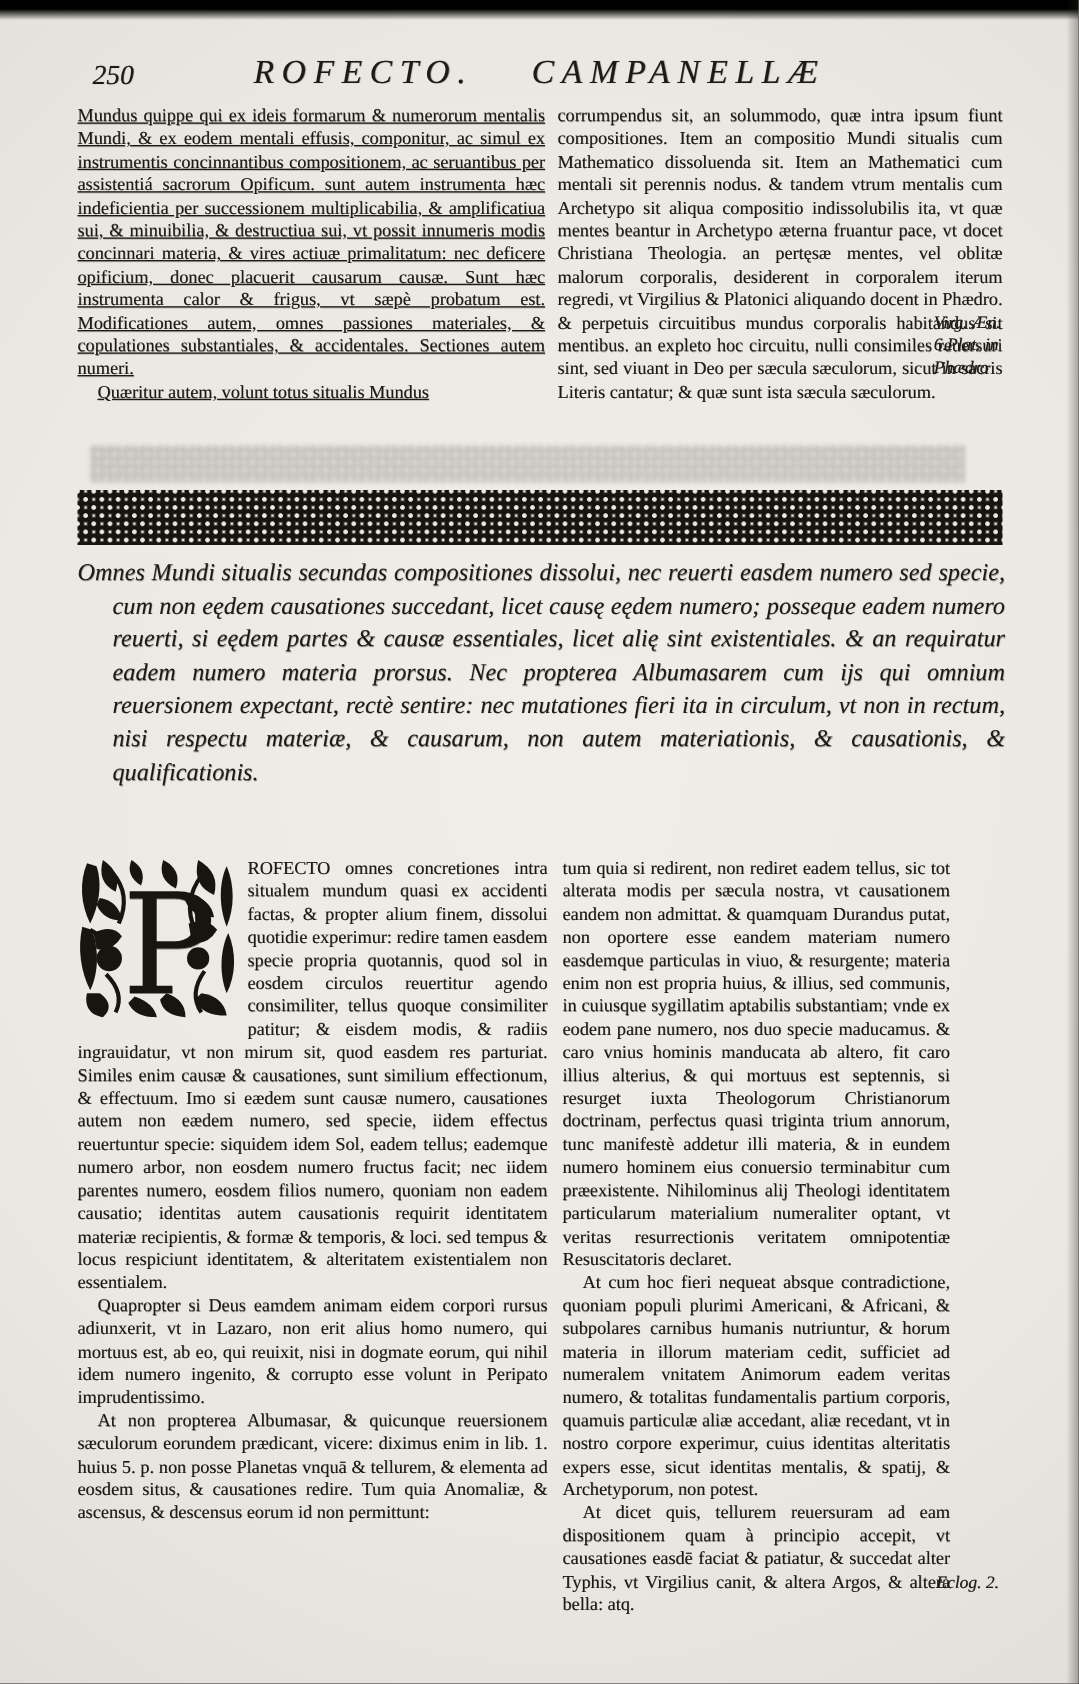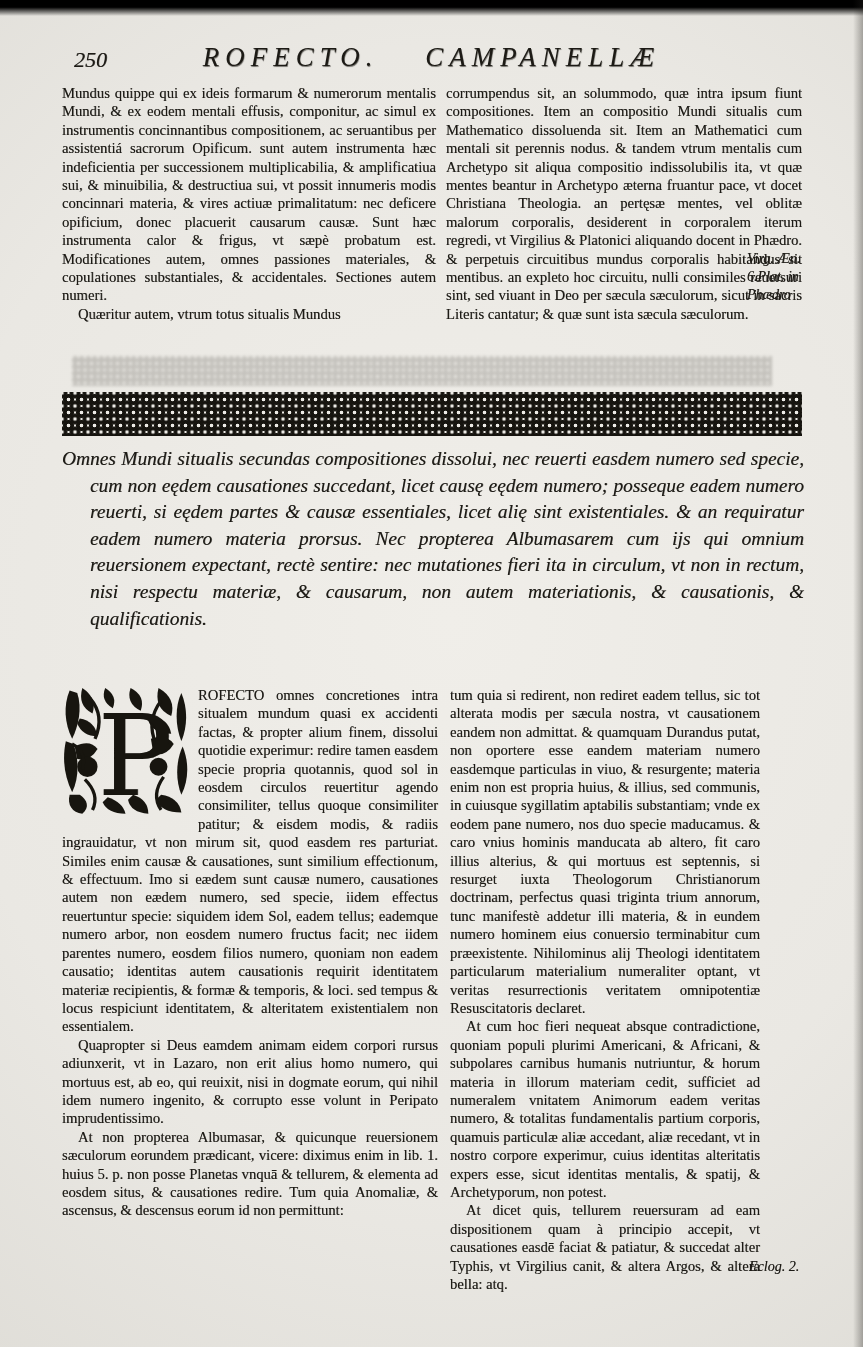--- a/index.html
+++ b/index.html
@@ -16,21 +16,21 @@
   .pagenum{position:absolute;top:47px;left:74px;font-style:italic;font-size:22px;
     text-shadow:.4px .4px .6px rgba(25,23,18,.6);}
   .running-title{position:absolute;top:42px;left:0;width:100%;text-align:center;
     font-size:27px;font-style:italic;letter-spacing:6px;word-spacing:34px;
     text-shadow:.5px .5px .7px rgba(25,23,18,.55);}
   .txt{font-size:14.6px;line-height:18.4px;text-align:justify;
     text-shadow:.35px .35px .5px rgba(28,26,21,.5);}
   .txt p{margin:0;}
   .indent{text-indent:16px;}
   .cols-top{position:absolute;top:84px;left:62px;width:740px;display:flex;gap:10px;}
-  .coltl{width:374px;}
+  .coltl{width:374px;text-decoration:underline;}
   .coltr{width:356px;}
   .mnote{position:absolute;font-style:italic;font-size:14px;line-height:18px;
     text-shadow:.35px .35px .5px rgba(28,26,21,.55);}
   .mnote1{left:747px;top:250px;width:86px;}
   .mnote2{left:749px;top:1258px;width:90px;}
   .ghostband{position:absolute;top:356px;left:72px;width:700px;height:30px;opacity:.2;
     filter:blur(1.6px);
     background-image:
       radial-gradient(circle, #efede8 1.5px, #23201a 2px 4.8px, rgba(0,0,0,0) 5.6px),
       radial-gradient(circle, #efede8 1.5px, #23201a 2px 4.8px, rgba(0,0,0,0) 5.6px);
@@ -60,21 +60,21 @@
 
   <div class="edge-top"></div>
   <div class="edge-right"></div>
 
   <div class="pagenum">250</div>
   <div class="running-title">ROFECTO.  CAMPANELLÆ</div>
 
   <div class="cols-top txt">
     <div class="coltl">
       <p>Mundus quippe qui ex ideis formarum &amp; numerorum mentalis Mundi, &amp; ex eodem mentali effusis, componitur, ac simul ex instrumentis concinnantibus compositionem, ac seruantibus per assistentiá sacrorum Opificum. sunt autem instrumenta hæc indeficientia per successionem multiplicabilia, &amp; amplificatiua sui, &amp; minuibilia, &amp; destructiua sui, vt possit innumeris modis concinnari materia, &amp; vires actiuæ primalitatum: nec deficere opificium, donec placuerit causarum causæ. Sunt hæc instrumenta calor &amp; frigus, vt sæpè probatum est. Modificationes autem, omnes passiones materiales, &amp; copulationes substantiales, &amp; accidentales. Sectiones autem numeri.</p>
-      <p class="indent">Quæritur autem, vtrum totus situalis Mundus</p>
+      <p class="indent">Quæritur autem, volunt totus situalis Mundus</p>
     </div>
     <div class="coltr">
       <p>corrumpendus sit, an solummodo, quæ intra ipsum fiunt compositiones. Item an compositio Mundi situalis cum Mathematico dissoluenda sit. Item an Mathematici cum mentali sit perennis nodus. &amp; tandem vtrum mentalis cum Archetypo sit aliqua compositio indissolubilis ita, vt quæ mentes beantur in Archetypo æterna fruantur pace, vt docet Christiana Theologia. an pertęsæ mentes, vel oblitæ malorum corporalis, desiderent in corporalem iterum regredi, vt Virgilius &amp; Platonici aliquando docent in Phædro. &amp; perpetuis circuitibus mundus corporalis habitandus sit mentibus. an expleto hoc circuitu, nulli consimiles reuersuri sint, sed viuant in Deo per sæcula sæculorum, sicut in sacris Literis cantatur; &amp; quæ sunt ista sæcula sæculorum.</p>
     </div>
   </div>
 
   <div class="mnote mnote1">
     <div>Virg. Æn.</div>
     <div>6.Plat. in</div>
     <div>Phædro</div>

